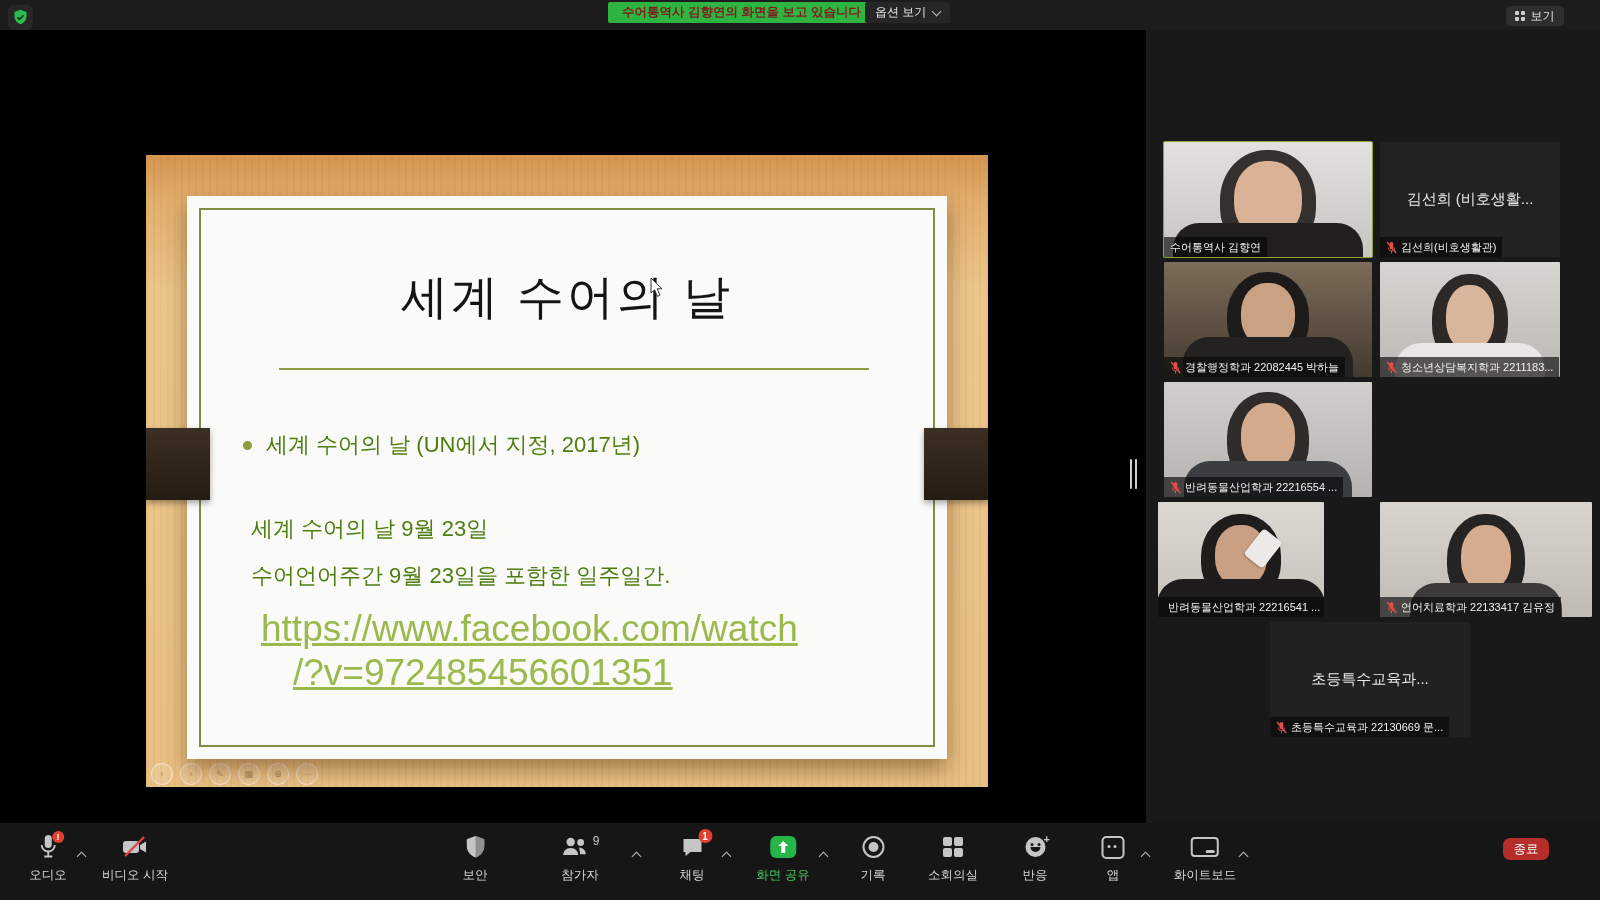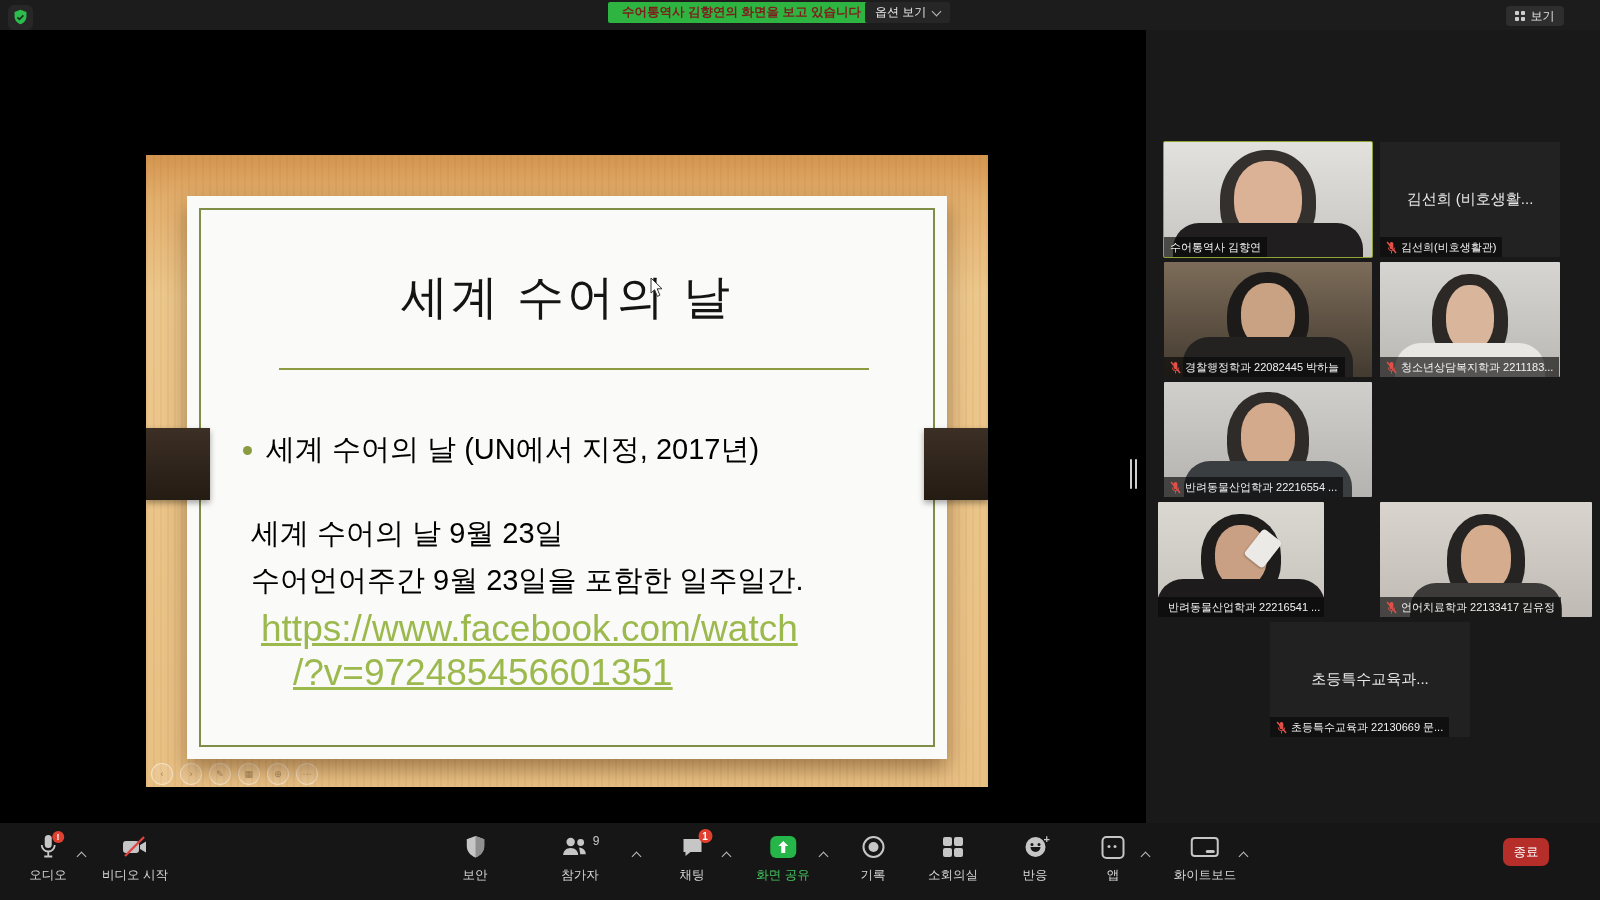--- a/index.html
+++ b/index.html
@@ -31,21 +31,21 @@
   .paper{position:absolute;left:41px;top:41px;width:760px;height:563px;background:#fafaf8;z-index:1;
     box-shadow:0 10px 20px rgba(70,35,5,.45);}
   .paper .inner-frame{position:absolute;inset:12px;border:2px solid #7f8e46;}
   .clip{position:absolute;top:273px;width:64px;height:72px;background:linear-gradient(180deg,#3c2f25,#241b13);z-index:2;box-shadow:0 3px 6px rgba(0,0,0,.35);}
   .clip.left{left:0;}
   .clip.right{right:0;}
   .slide-title{position:absolute;left:0;top:70px;width:100%;text-align:center;font-size:47px;color:#141414;letter-spacing:3px;}
   .slide-divider{position:absolute;left:92px;top:172px;width:590px;height:2px;background:#8a9b42;}
   .bullet-row{position:absolute;left:56px;top:234px;display:flex;align-items:center;gap:14px;}
   .bullet-dot{width:9px;height:9px;border-radius:50%;background:#8a9b42;}
-  .slide-body{font-size:29px;color:#000000;}
+  .slide-body{font-size:22px;color:#4d7c0f;}
   .date1{position:absolute;left:64px;top:318px;}
   .date2{position:absolute;left:64px;top:365px;}
   .linkline{position:absolute;color:#9cb94e;font-size:37px;text-decoration:underline;}
   .link1{left:74px;top:412px;}
   .link2{left:106px;top:456px;}
   .deck-controls{position:absolute;left:5px;top:608px;display:flex;gap:7px;}
   .deck-controls .c{width:20px;height:20px;border-radius:50%;border:1px solid rgba(255,255,255,.45);
     background:rgba(255,255,255,.12);color:rgba(120,90,45,.6);font-size:9px;display:flex;align-items:center;justify-content:center;}
   .cursor{position:absolute;left:650px;top:248px;z-index:5;}
   .resize-handle{position:absolute;left:1128px;top:455px;width:10px;height:38px;display:flex;gap:3px;align-items:center;justify-content:center;}
@@ -97,21 +97,21 @@
   .br-ico{display:grid;grid-template-columns:9px 9px;grid-template-rows:9px 9px;gap:2.5px;}
   .br-ico span{background:#c6c6c6;border-radius:2px;}
   .smile{width:20px;height:20px;border-radius:50%;background:#c6c6c6;position:relative;}
   .smile:before{content:"";position:absolute;left:5px;top:6px;width:3px;height:3px;border-radius:50%;background:#161616;box-shadow:7px 0 0 #161616;}
   .smile:after{content:"";position:absolute;left:5px;top:10px;width:10px;height:5px;border-radius:0 0 10px 10px;background:#161616;}
   .plus{position:absolute;right:-5px;top:-4px;color:#c6c6c6;font-size:11px;font-weight:bold;}
   .apps-ico{width:19px;height:19px;border:2px solid #c6c6c6;border-radius:5px;position:relative;}
   .apps-ico:before{content:"";position:absolute;left:4px;top:7px;width:3px;height:3px;border-radius:50%;background:#c6c6c6;box-shadow:6px 0 0 #c6c6c6;}
   .wb-ico{width:24px;height:16px;border:2px solid #c6c6c6;border-radius:4px;position:relative;}
   .wb-ico:before{content:"";position:absolute;right:2px;bottom:2px;width:9px;height:3px;background:#c6c6c6;border-radius:2px;}
-  .end-btn{position:absolute;left:1503px;top:15px;width:46px;height:28px;background:#b52e2a;color:#fff;font-size:12.5px;
+  .end-btn{position:absolute;left:1503px;top:15px;width:46px;height:22px;background:#b52e2a;color:#fff;font-size:12.5px;
     border:none;border-radius:7px;display:flex;align-items:center;justify-content:center;}
 </style>
 </head>
 <body>
 
 <div class="topbar">
   <div class="shield-badge">
     <svg width="17" height="17" viewBox="0 0 20 20">
       <path d="M10 1l7 2.6v5.2c0 4.4-3 7.6-7 9.2-4-1.6-7-4.8-7-9.2V3.6z" fill="#2dbd4e"></path>
       <path d="M6.4 9.8l2.4 2.4 4.6-4.8" fill="none" stroke="#14321b" stroke-width="2"></path>

